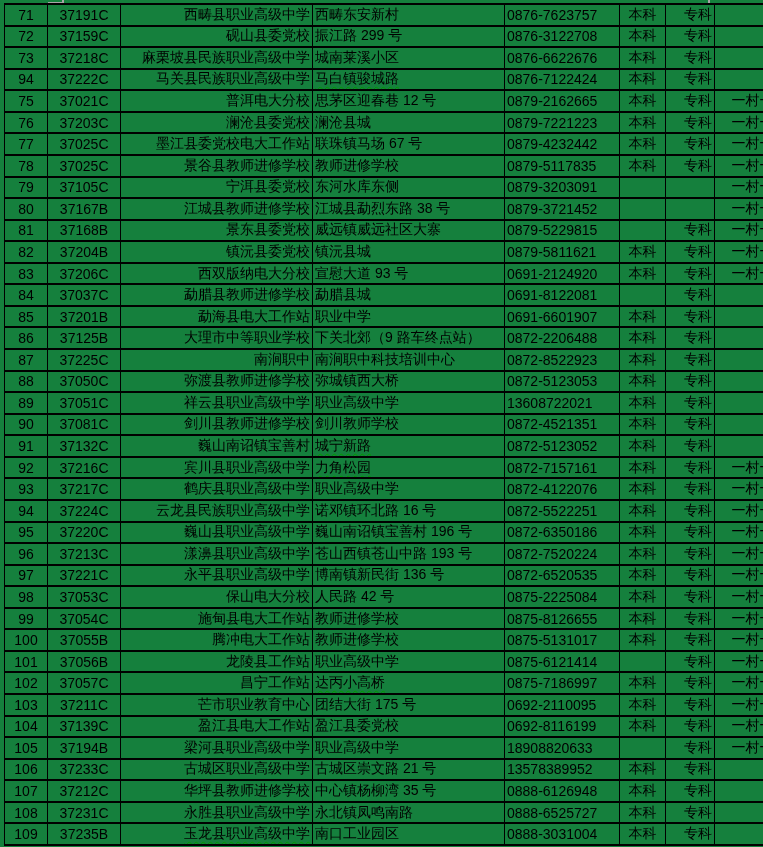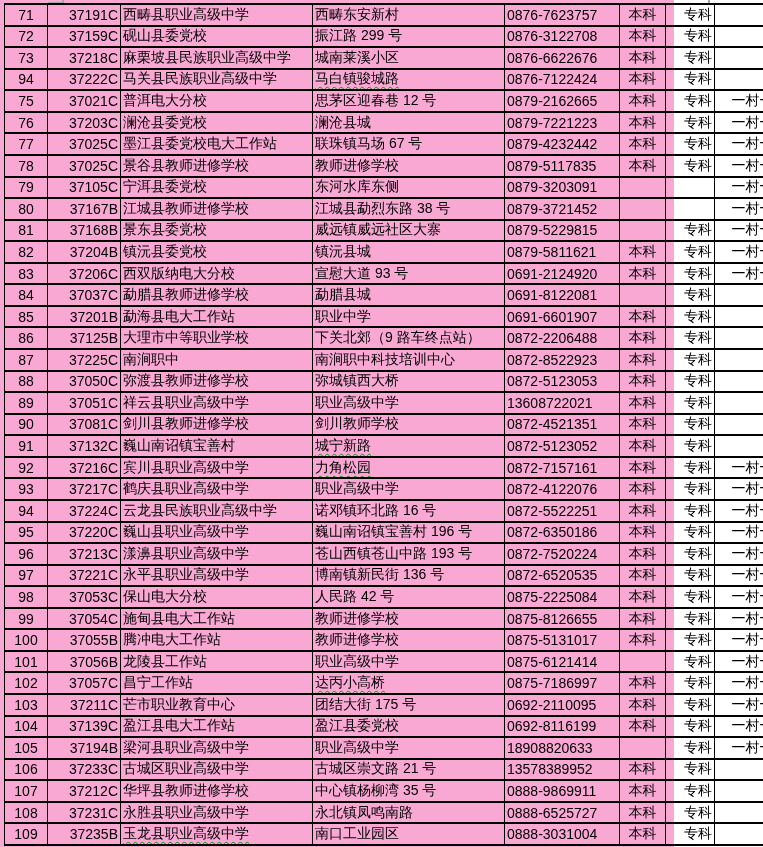--- a/index.html
+++ b/index.html
@@ -6,23 +6,23 @@
     margin: 0;
     padding: 0;
     width: 763px;
     height: 847px;
     background: #ffffff;
     overflow: hidden;
     font-family: "Liberation Sans", "DejaVu Sans", sans-serif;
   }
   .page {
     position: relative;
-    width: 674px;
+    width: 763px;
     height: 847px;
-    background: #f9a8d4;
+    background: #15803d;
   }
   table.reg-table {
     position: absolute;
     left: 4px;
     top: 3px;
     width: 758px;
     height: 843px;
     border-collapse: collapse;
     table-layout: fixed;
   }
@@ -31,22 +31,22 @@
     border-top: 2px solid #000000;
     border-bottom: 2px solid #000000;
     padding: 0 2px;
     overflow: hidden;
     white-space: nowrap;
     vertical-align: middle;
     font-size: 14px;
     color: #000000;
   }
   td.col-num    { width: 38px;  text-align: center; font-size: 13px; color: #1d1d38; }
-  td.col-code   { width: 68px;  text-align: right; font-size: 13px; color: #1d1d38; }
-  td.col-school { width: 187px; text-align: left; padding-left: 5px; }
+  td.col-code   { width: 68px;  text-align: center; font-size: 13px; color: #1d1d38; }
+  td.col-school { width: 187px; text-align: right; padding-left: 5px; }
   td.col-address{ width: 187px; text-align: left; padding-left: 5px; margin-left: 38px; }
   td.col-phone  { width: 110px; font-size: 13px; color: #1d1d38; }
   td.col-benke  { width: 41px;  text-align: center; }
   td.col-zhuanke{ width: 44px;  text-align: right; }
   td.col-village{ width: 71px;  text-align: center; }
   .squiggle {
     text-decoration: underline;
     text-decoration-style: wavy;
     text-decoration-color: #009a00;
     text-decoration-thickness: 1px;
@@ -431,21 +431,21 @@
           <td class="col-phone"><span>13578389952</span></td>
           <td class="col-benke"><span>本科</span></td>
           <td class="col-zhuanke"><span>专科</span></td>
           <td class="col-village"><span></span></td>
         </tr>
         <tr>
           <td class="col-num"><span>107</span></td>
           <td class="col-code"><span>37212C</span></td>
           <td class="col-school"><span>华坪县教师进修学校</span></td>
           <td class="col-address"><span>中心镇杨柳湾 35 号</span></td>
-          <td class="col-phone"><span>0888-9869911</span></td>
+          <td class="col-phone"><span>0888-6126948</span></td>
           <td class="col-benke"><span>本科</span></td>
           <td class="col-zhuanke"><span>专科</span></td>
           <td class="col-village"><span></span></td>
         </tr>
         <tr>
           <td class="col-num"><span>108</span></td>
           <td class="col-code"><span>37231C</span></td>
           <td class="col-school"><span>永胜县职业高级中学</span></td>
           <td class="col-address"><span>永北镇凤鸣南路</span></td>
           <td class="col-phone"><span>0888-6525727</span></td>

